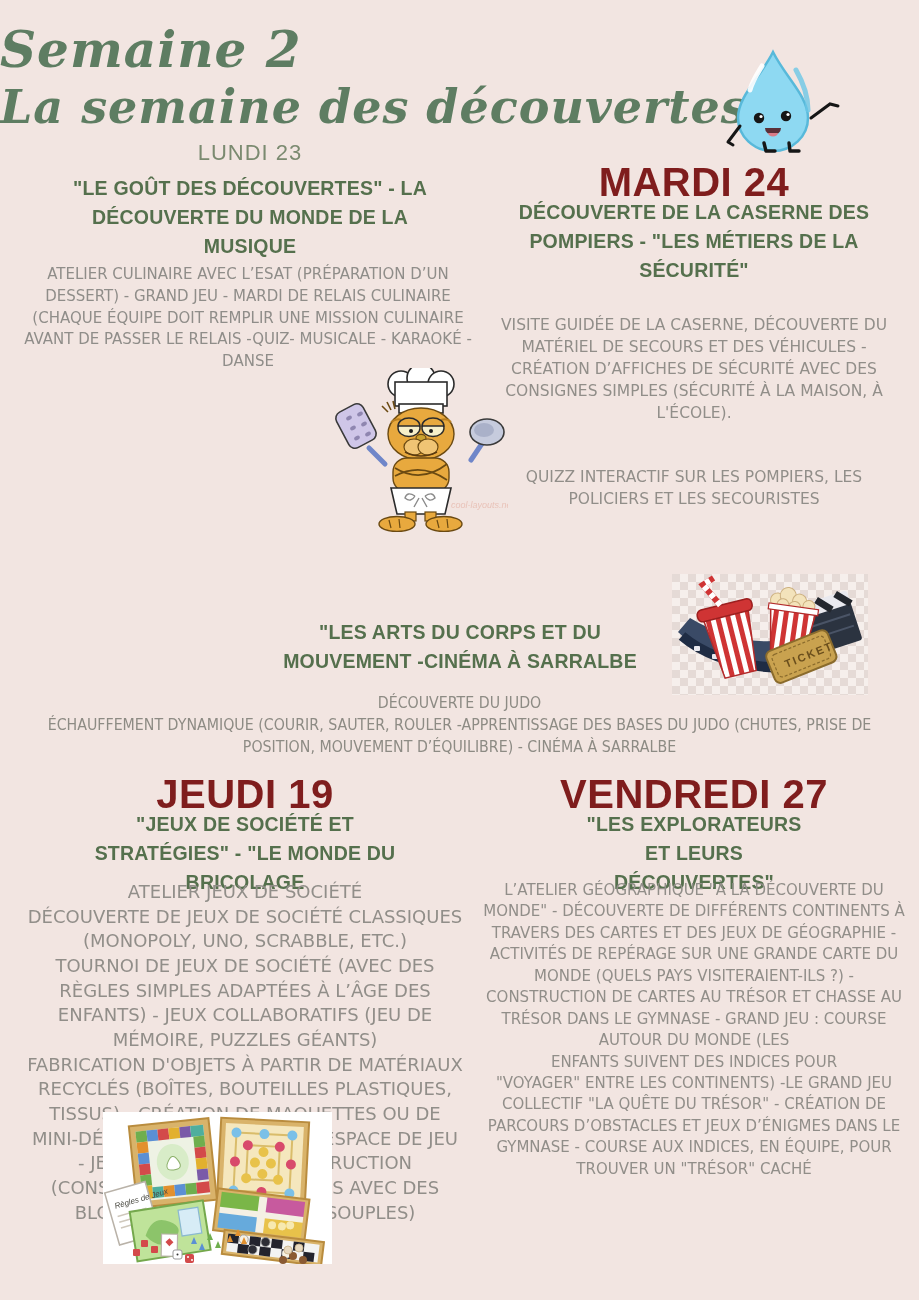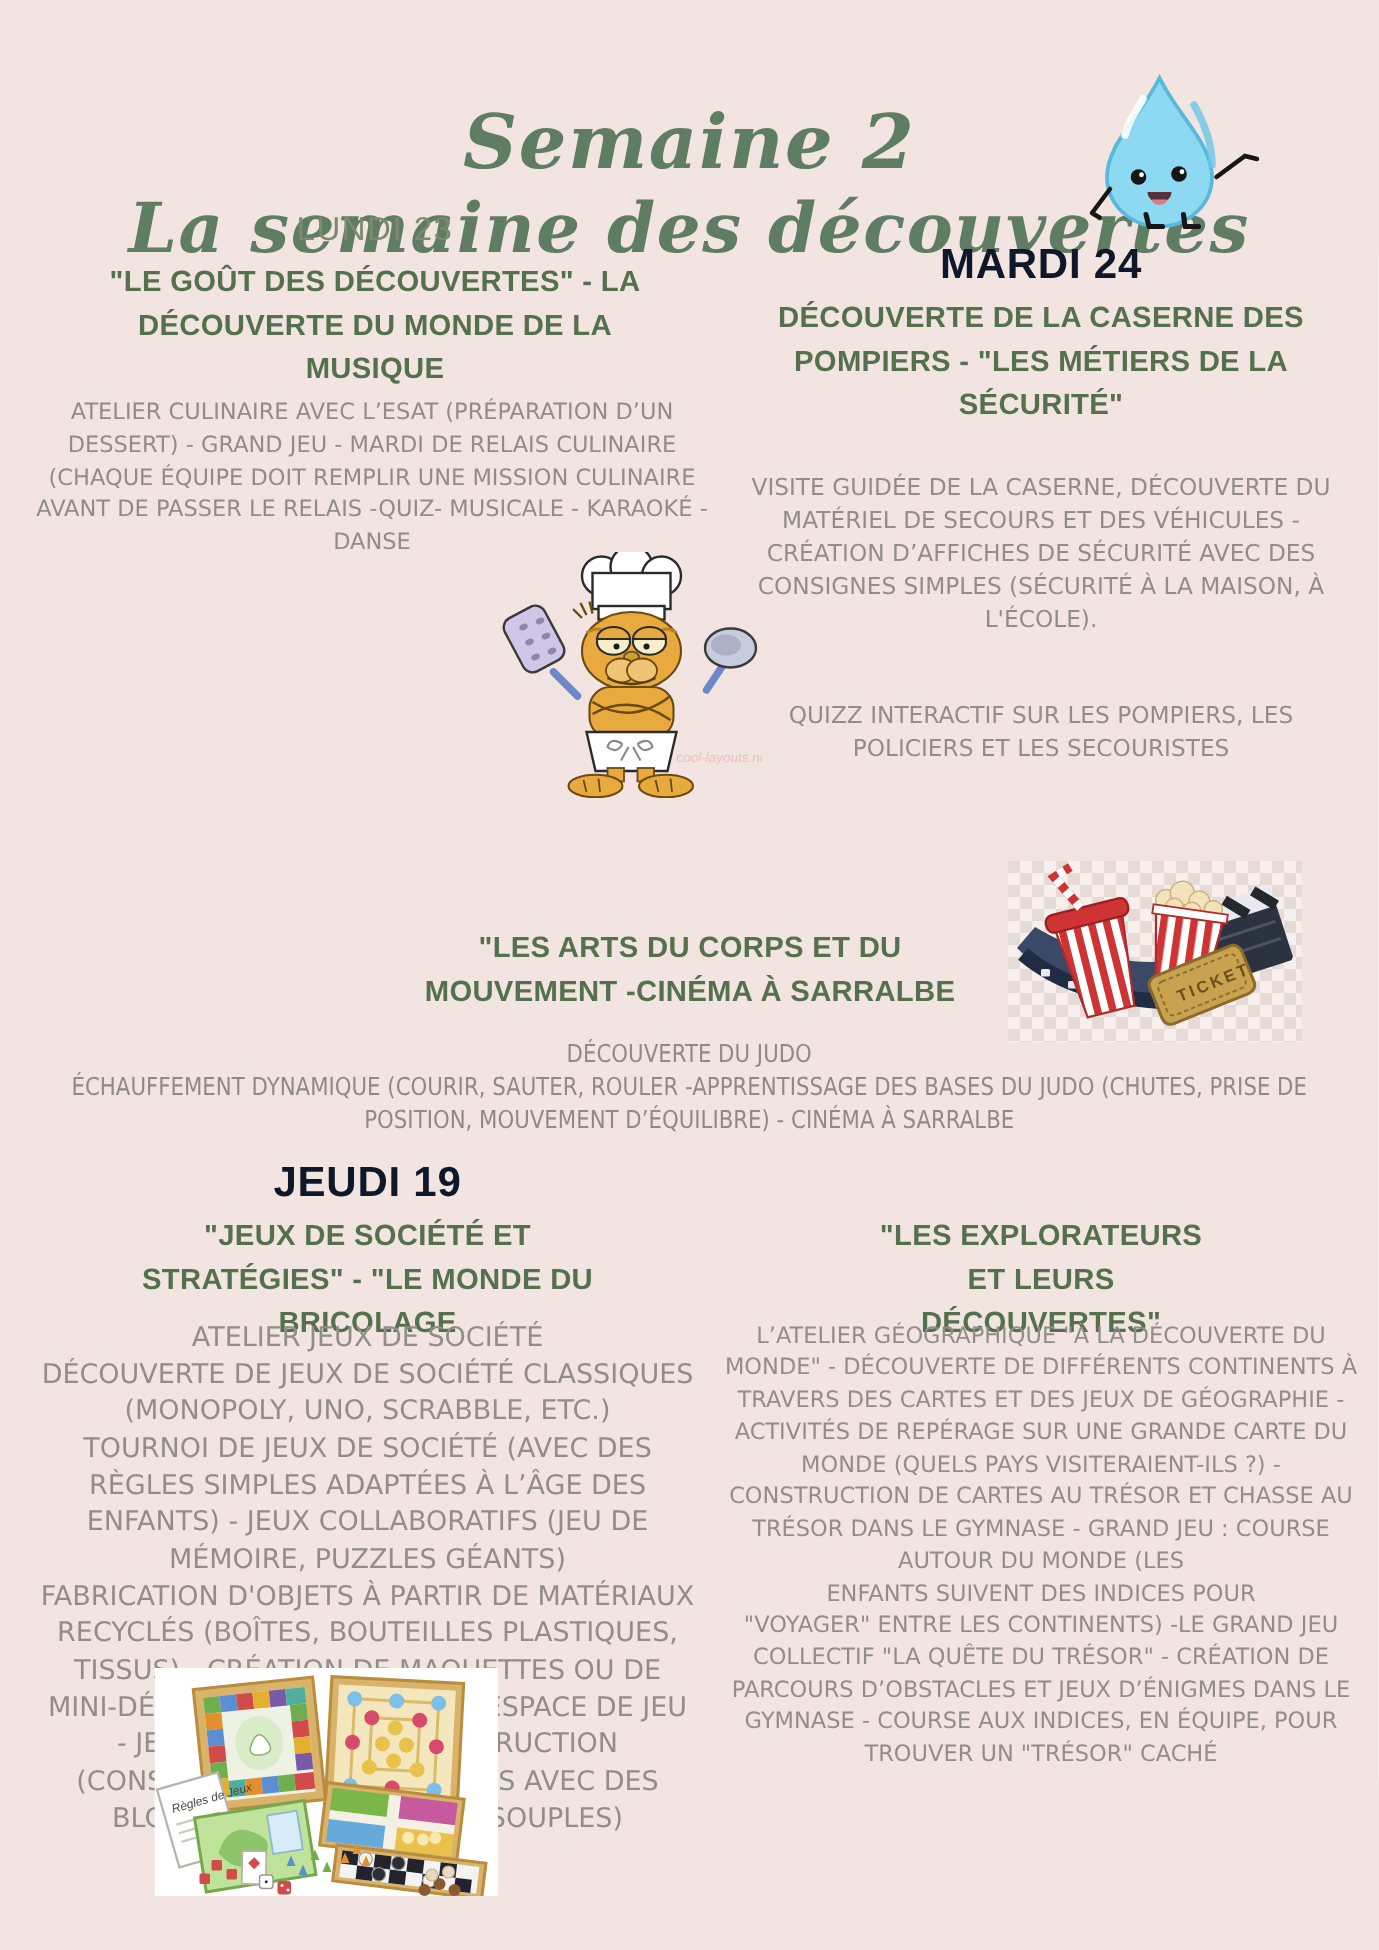--- a/index.html
+++ b/index.html
@@ -1,26 +1,26 @@
 <!DOCTYPE html>
 <html><head>
 <meta charset="utf-8">
 <style>
   html,body{margin:0;padding:0;}
   .poster{position:relative;width:919px;height:1300px;background:#f2e5e1;overflow:hidden;
           font-family:"Liberation Sans",sans-serif;}
   .abs{position:absolute;}
 
   .script-title{font-family:"DejaVu Serif",serif;font-style:italic;font-weight:700;
-                color:#5e7d62;text-align:center;width:100%;letter-spacing:1px;margin-top:45px;}
+                color:#5e7d62;text-align:left;width:100%;letter-spacing:1px;}
   .t1{top:20px;font-size:50px;}
   .t2{top:80px;font-size:46px;}
 
   .day-label{font-weight:400;font-size:22px;color:#7b8a70;text-align:center;letter-spacing:1px;}
-  .day-title{font-weight:700;font-size:28px;color:#0f172a;text-align:center;letter-spacing:.5px;}
+  .day-title{font-weight:700;font-size:40px;color:#7f1d1d;text-align:center;letter-spacing:.5px;}
   .sub-heading{font-weight:700;font-size:19.5px;line-height:1.48;color:#55704d;text-align:center;
                white-space:pre-line;letter-spacing:.2px;}
   .body-text{font-family:"DejaVu Sans",sans-serif;color:#918e89;text-align:center;white-space:pre-line;}
   .lundi-body{font-size:15px;line-height:1.45;color:#8f8d89;}
   .mardi-body{font-size:15.5px;line-height:1.42;}
   .mardi-body p{margin:0 0 20px 0;text-align:center;}
   .mercredi-body{font-size:16.5px;line-height:1.32;color:#8d8b84;transform:scaleX(.86);transform-origin:center top;}
   .jeudi-body{font-size:18px;line-height:1.37;text-align:center;}
   .vendredi-body{font-size:15px;line-height:1.43;}
   svg text{font-family:"Liberation Sans",sans-serif;}
@@ -349,20 +349,21 @@
       <g>
         <rect x="70" y="138" width="9" height="9" rx="2" fill="#ffffff" stroke="#9a9a9a"></rect>
         <circle cx="74.5" cy="142.5" r="1" fill="#333"></circle>
         <rect x="82" y="142" width="9" height="9" rx="2" fill="#d34a4a"></rect>
         <circle cx="85" cy="145" r="1" fill="#fff"></circle>
           <circle cx="89" cy="148" r="1" fill="#fff"></circle>
       </g>
     </g>
   </svg>
 
+  <div class="abs day-title" style="left:478px;top:772px;width:432px">VENDREDI 27</div>
   <div class="abs sub-heading" style="left:488px;top:810px;width:412px">"LES EXPLORATEURS
 ET LEURS
 DÉCOUVERTES"</div>
   <div class="abs body-text vendredi-body" style="left:476px;top:880px;width:436px">L’ATELIER GÉOGRAPHIQUE "À LA DÉCOUVERTE DU MONDE" - DÉCOUVERTE DE DIFFÉRENTS CONTINENTS À TRAVERS DES CARTES ET DES JEUX DE GÉOGRAPHIE - ACTIVITÉS DE REPÉRAGE SUR UNE GRANDE CARTE DU MONDE (QUELS PAYS VISITERAIENT-ILS ?) - CONSTRUCTION DE CARTES AU TRÉSOR ET CHASSE AU TRÉSOR DANS LE GYMNASE - GRAND JEU : COURSE AUTOUR DU MONDE (LES
 ENFANTS SUIVENT DES INDICES POUR
 "VOYAGER" ENTRE LES CONTINENTS) -LE GRAND JEU COLLECTIF "LA QUÊTE DU TRÉSOR" - CRÉATION DE PARCOURS D’OBSTACLES ET JEUX D’ÉNIGMES DANS LE GYMNASE - COURSE AUX INDICES, EN ÉQUIPE, POUR TROUVER UN "TRÉSOR" CACHÉ</div>
 
 </div>
 
 </body></html>

